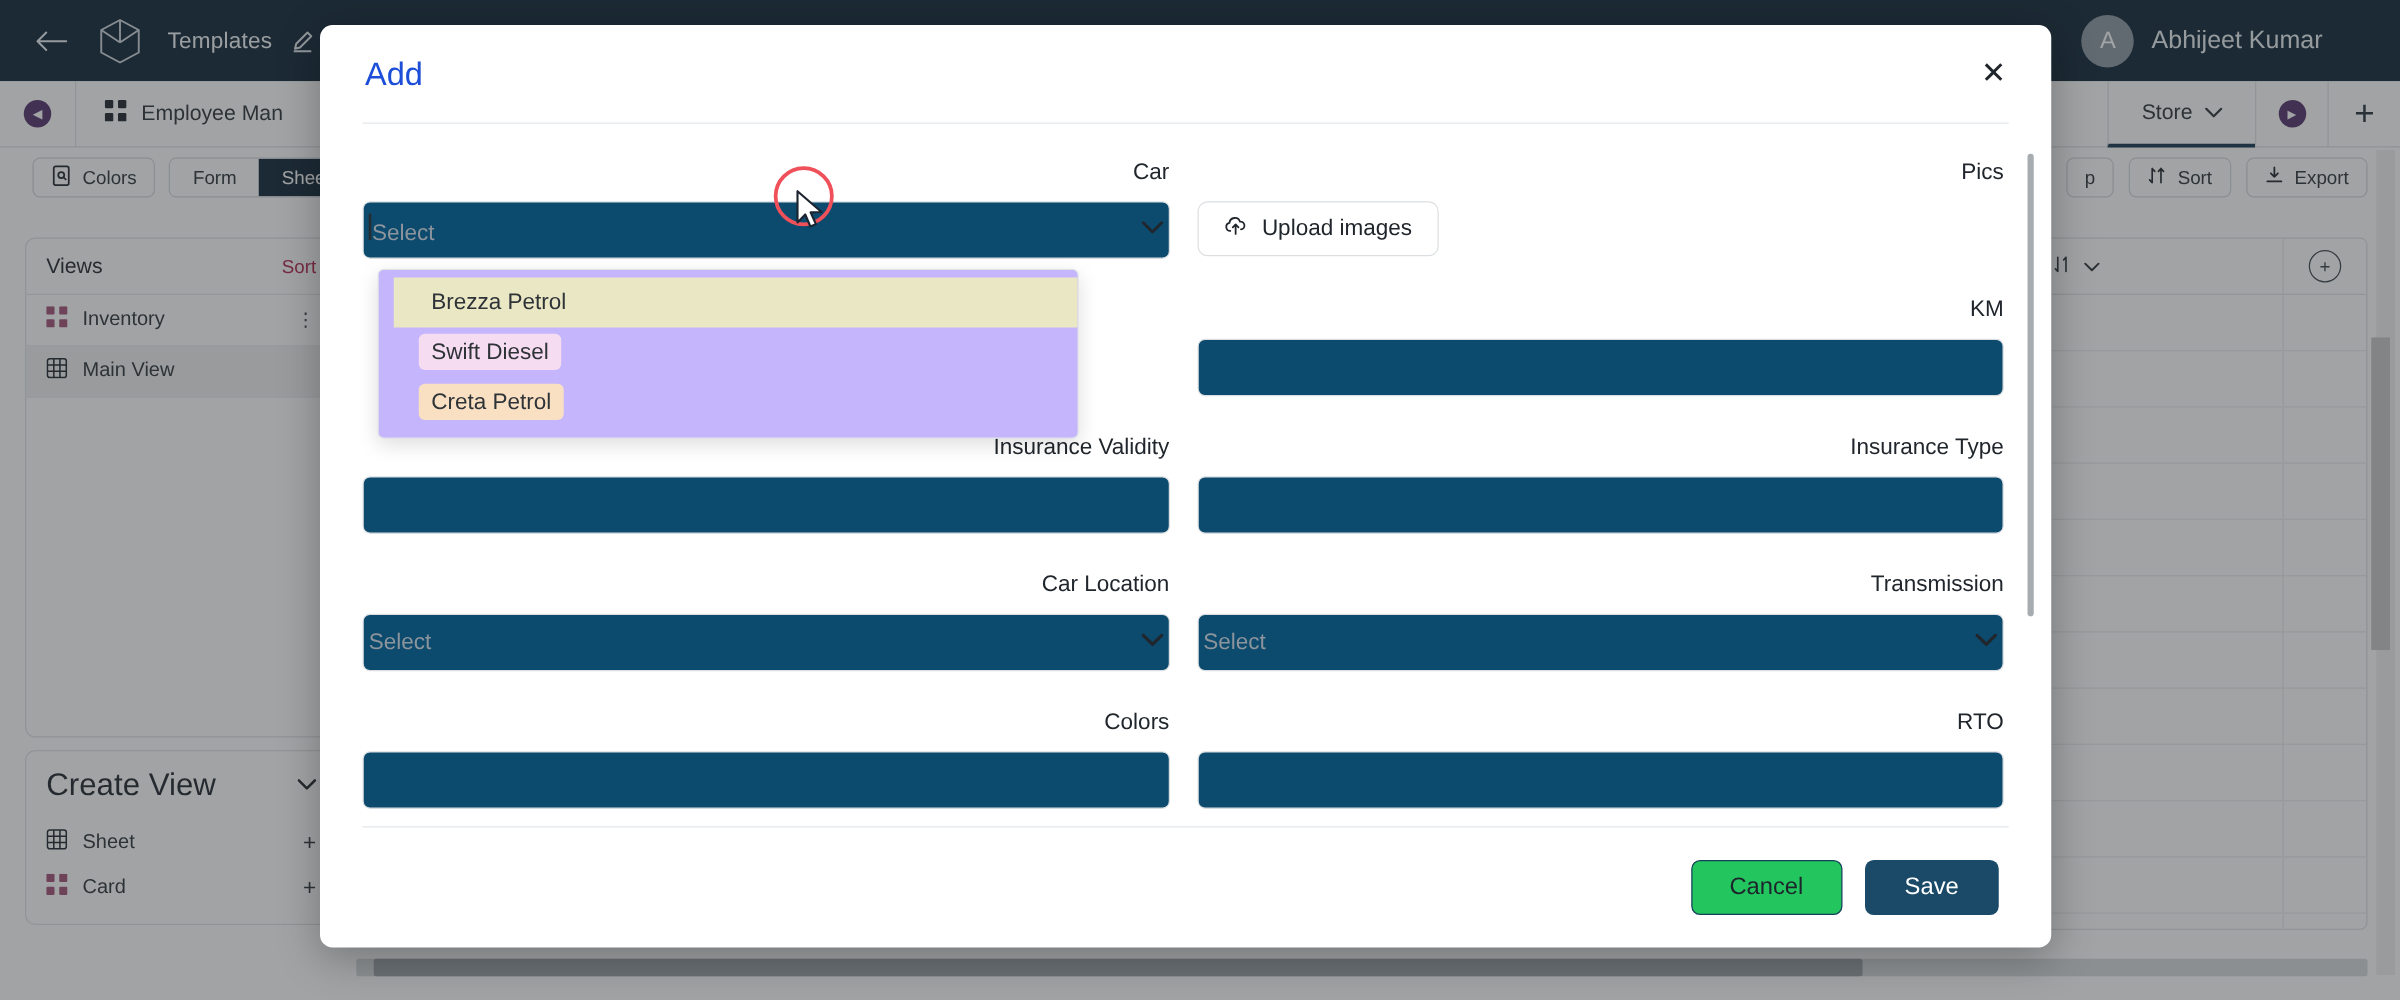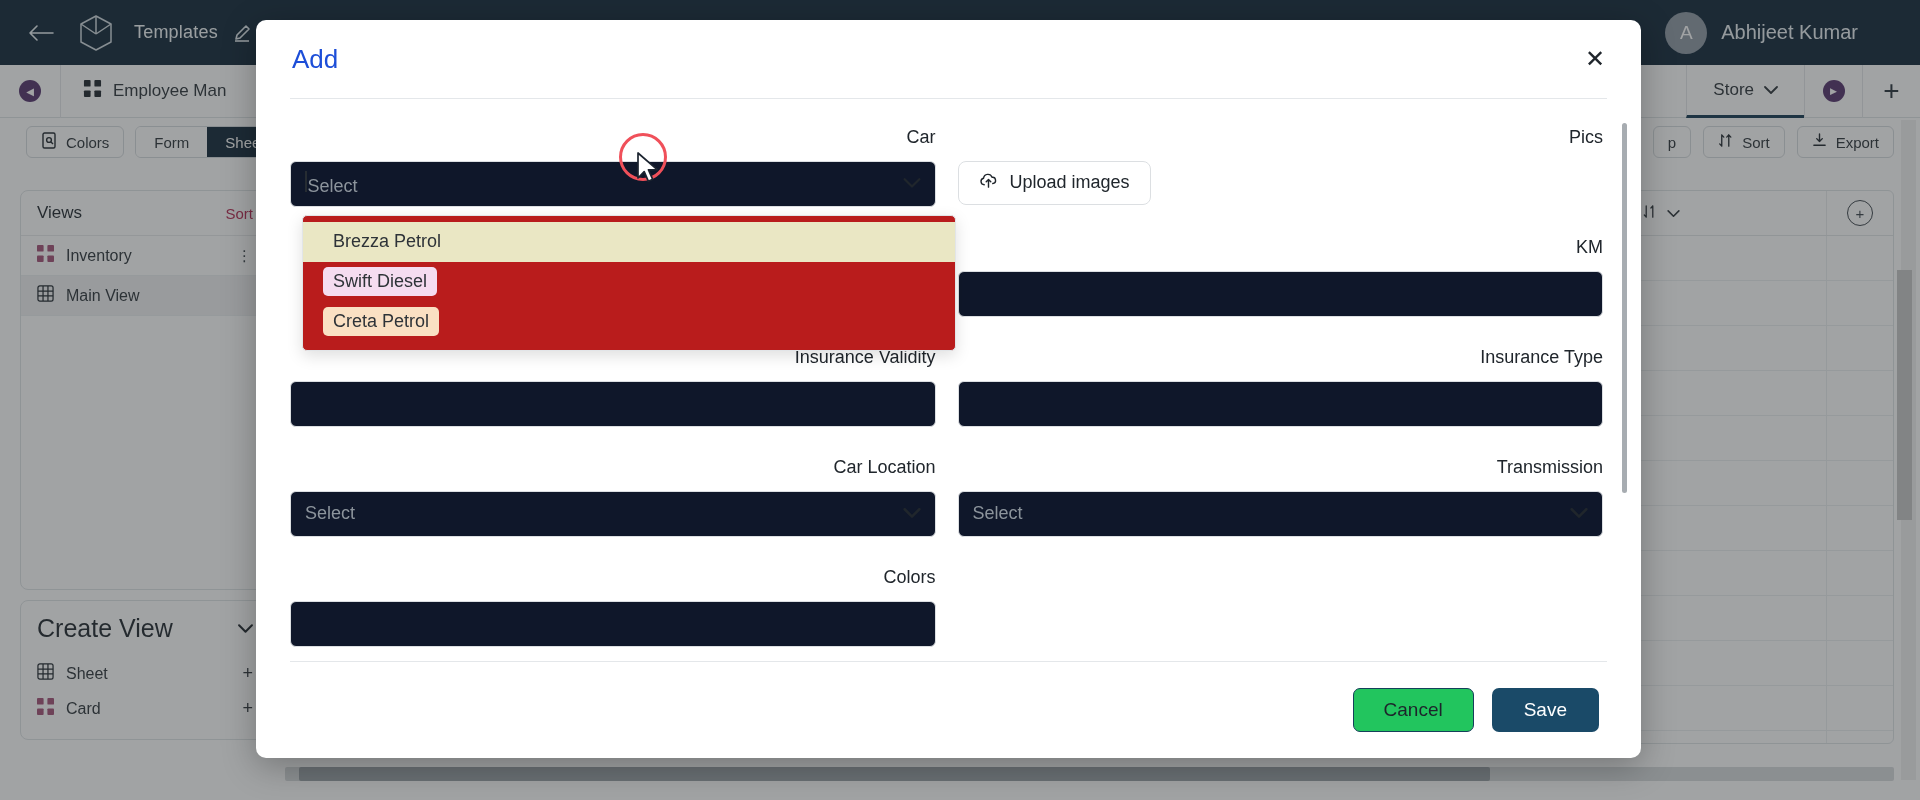--- a/index.html
+++ b/index.html
@@ -112,39 +112,39 @@
   }
   .modal-head { height:78px; display:flex; align-items:center; padding:0 36px; flex:0 0 auto; }
   .modal-title { font-size:26px; color:#1d4ed8; }
   .modal-close { margin-left:auto; font-size:24px; color:#20262c; cursor:pointer; line-height:1; }
   .modal-sep { height:1px; background:#e4e7ea; margin:0 34px; }
   .modal-body { flex:1 1 auto; position:relative; padding:28px 38px 10px 34px; overflow:hidden; }
   .form-grid { display:grid; grid-template-columns: 1fr 1fr; column-gap:22px; row-gap:0; }
   .field { margin-bottom:30px; position:relative; }
   .field-label { font-size:18px; color:#20262c; margin-bottom:13px; display:block;text-align:right; }
   .field-input {
-    height:46px; border:1px solid #dcdfe2; border-radius:6px; background:#0f172a;
-    display:flex; align-items:center; padding:0 14px; font-size:18px; color:#20262c;
+    height:46px; border:1px solid #dcdfe2; border-radius:6px; background:#0c4a6e;
+    display:flex; align-items:center; padding:0 4px; font-size:18px; color:#20262c;
   }
   .field-input.select { justify-content:space-between; }
   .ph { color:#8c949c; font-size:18px; }
   .caret { font-size:16px; color:#20262c; }
   .caret-strong { font-weight:bold; }
   .upload-btn {
     display:inline-flex; align-items:center; gap:12px; height:44px; padding:0 20px;
     border:1px solid #dcdfe2; border-radius:8px; font-size:18px; color:#20262c; background:#fff; cursor:pointer;
   }
   .caret-input { position:relative; }
   .text-caret { width:1.6px; height:21px; background:#262c32; display:inline-block; margin-right:1px; }
 
   
   .dropdown {
-    position:absolute; left:12px; top:88px; width:654px;
-    background:#b91c1c; border:1px solid #e2e5e8; border-radius:5px;
-    box-shadow:0 5px 16px rgba(0,0,0,.13); padding:6px 0 8px 0; z-index:30;
+    position:absolute; left:12px; top:88px; width:561px;
+    background:#c4b5fd; border:1px solid #e2e5e8; border-radius:5px;
+    box-shadow:0 5px 16px rgba(0,0,0,.13); padding:6px 0 8px 12px; z-index:30;
   }
   .dd-opt { height:40px; display:flex; align-items:center; padding:0 20px; font-size:18px; cursor:pointer; }
   .dd-opt.hl { background:#eae7c4; }
   .dd-chip { border-radius:5px; padding:4px 10px; font-size:18px; color:#2e3338; }
 
   
   .modal-scroll { position:absolute; right:14px; top:24px; width:5px; height:370px;
                   background:#a7acb1; border-radius:3px; }
 
   .modal-foot { flex:0 0 auto; height:96px; display:flex; align-items:center;
@@ -595,20 +595,26 @@
           </div>
         </div>
 
         <div class="field">
           <label class="field-label">Colors</label>
           <div class="field-input">
             <span></span>
           </div>
         </div>
 
+        <div class="field">
+          <label class="field-label">RTO</label>
+          <div class="field-input">
+            <span></span>
+          </div>
+        </div>
 
       </div>
       <div class="modal-scroll"></div>
     </div>
 
     <div class="modal-sep"></div>
     <div class="modal-foot">
       <button class="btn-cancel">Cancel</button>
       <button class="btn-save">Save</button>
     </div>

